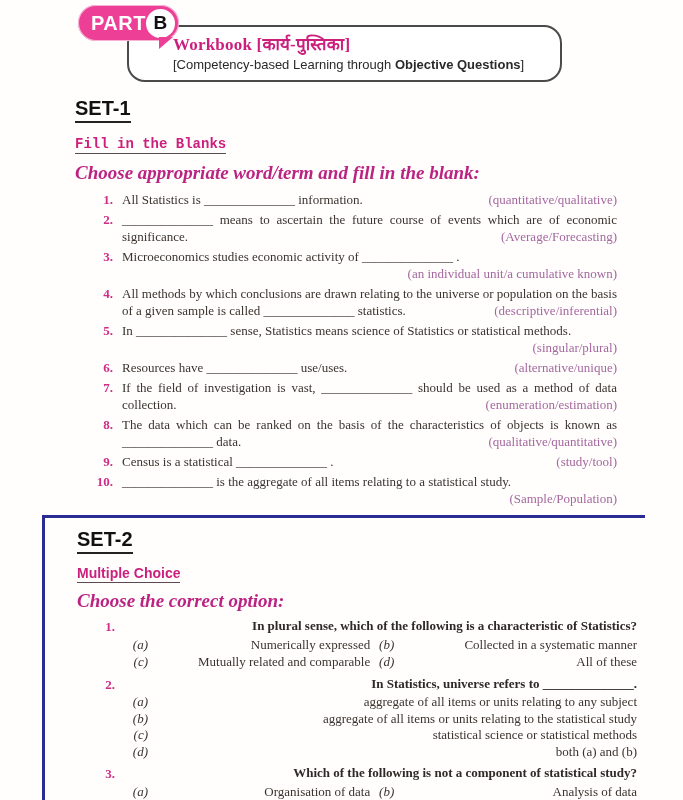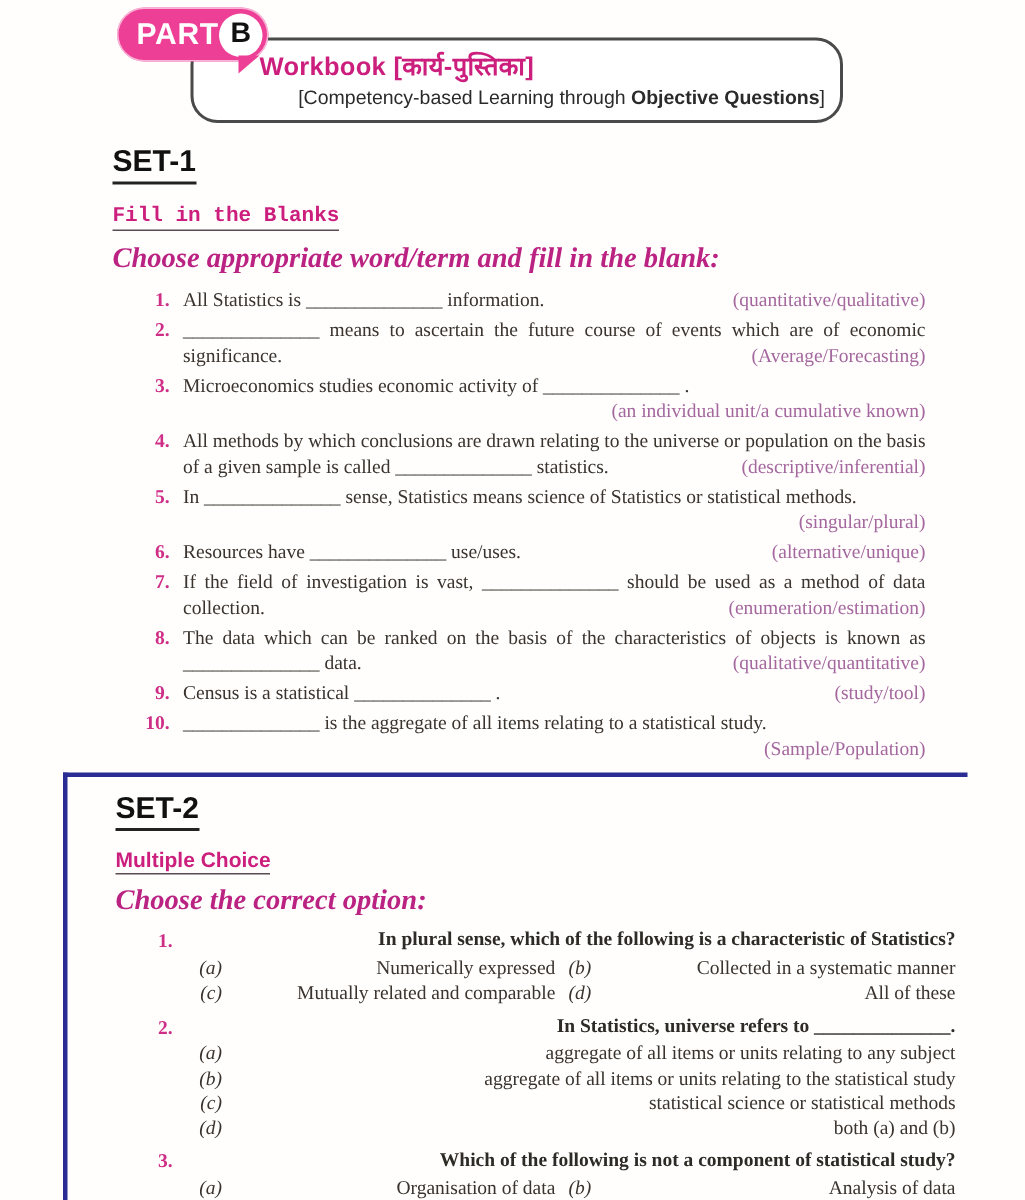--- a/index.html
+++ b/index.html
@@ -25,28 +25,28 @@
   
   .workbook-box{
     margin:25px 121px 0 127px;
     border:2px solid #4a4a4a;
     border-radius:18px;
     padding:5px 10px 8px 44px;
     min-height:46px;
     background:#fff;
   }
   .wb-title{
-    font-family:Liberation Sans, sans-serif;
+    font-family:Liberation Serif, serif;
     font-weight:bold;font-size:17px;
     color:var(--heading-pink);
     letter-spacing:.2px;
   }
   .wb-subtitle{
     font-family:"Liberation Sans",sans-serif;
-    font-size:13px;color:#2a2a2a;margin-top:2px;text-align:right;
+    font-size:13px;color:#2a2a2a;margin-top:2px;
   }
   .wb-subtitle b{font-weight:bold;}
   .part-badge{
     position:absolute;left:78px;top:5px;z-index:2;
     background:var(--accent-pink);
     border-radius:20px;
     height:36px;
     display:inline-flex;align-items:center;
     padding:0 4px 0 13px;
     box-shadow:0 0 0 1px rgba(255,255,255,.6) inset;

